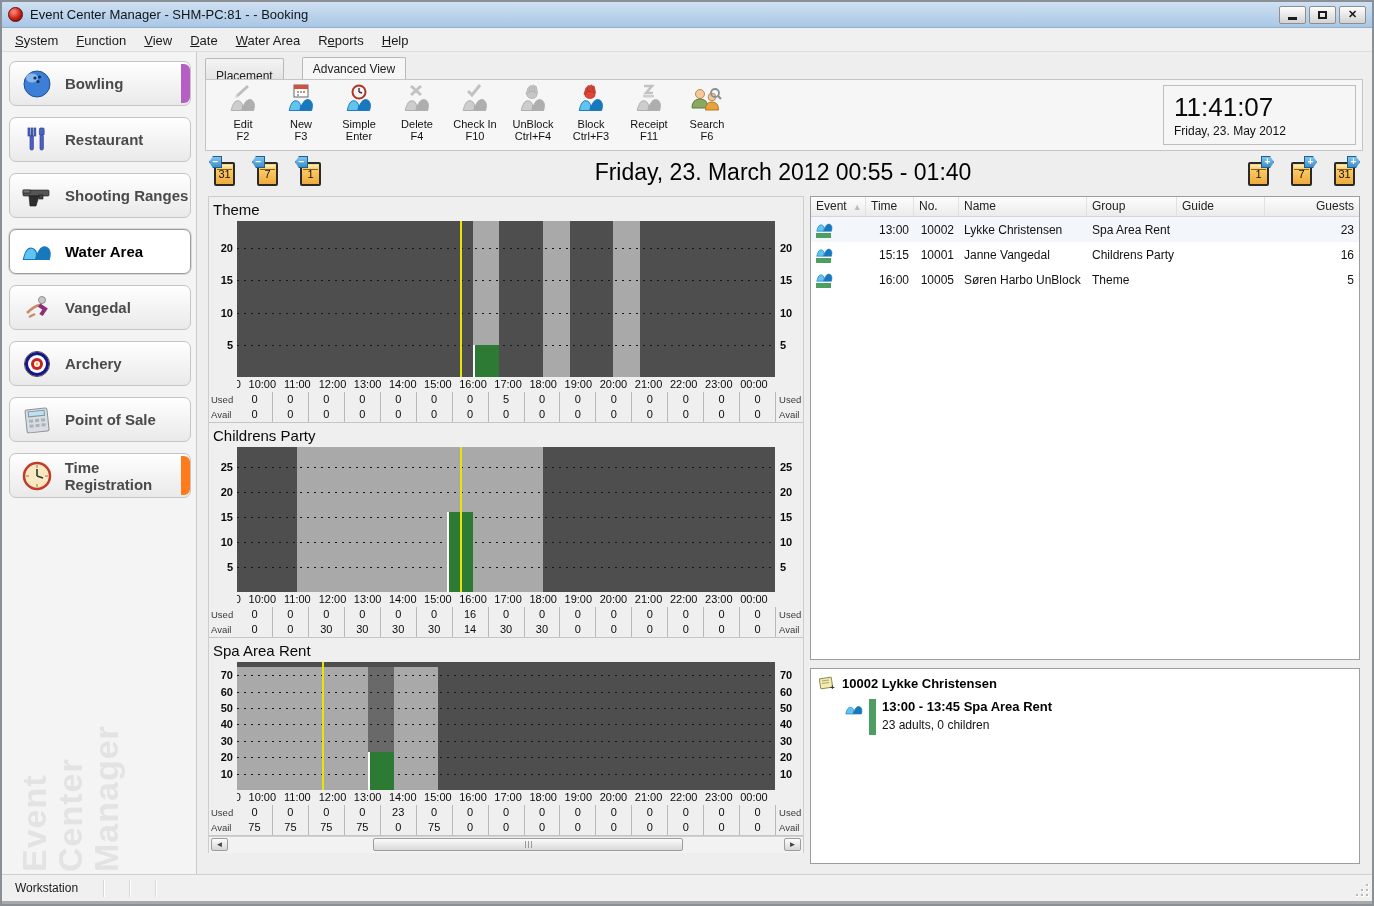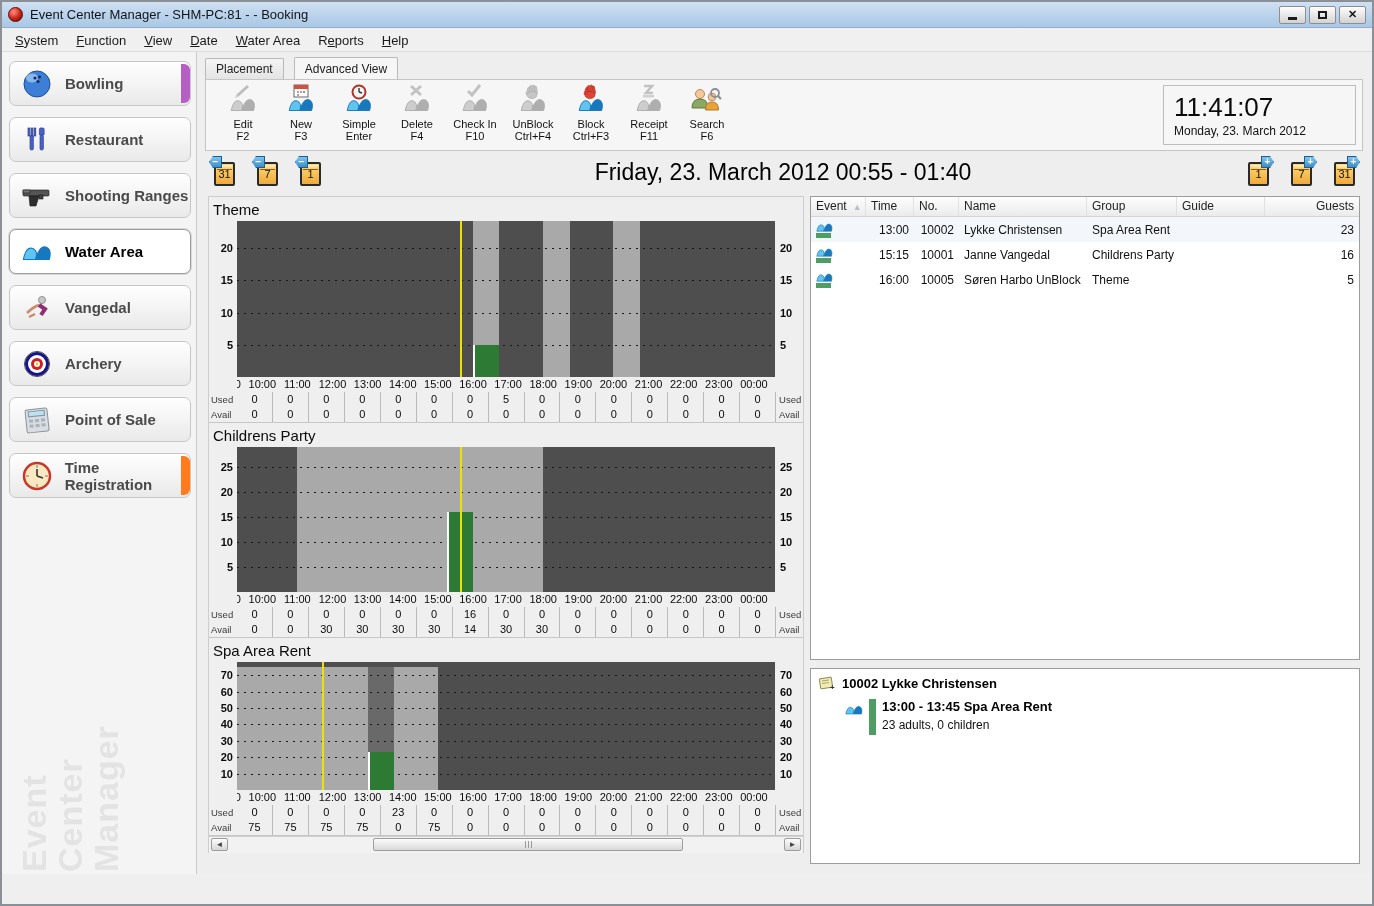--- a/index.html
+++ b/index.html
@@ -34,22 +34,22 @@
   .side-item.active { background:#ffffff; border:1px solid #9d9d9d; box-shadow:0 0 0 1px #d8d8d8; }
   .side-item .lbl { font-size:15px; color:#4a4a4a; font-weight:bold; margin-left:12px; }
   .side-item.active .lbl { color:#000; }
   .side-accent { position:absolute; right:0px; top:2px; bottom:2px; width:9px; border-radius:0 6px 6px 0; }
   .watermark { position:absolute; left:14px; bottom:2px; height:250px; display:flex; }
   .watermark span { writing-mode:vertical-rl; transform:rotate(180deg); font-size:34px;
     font-weight:bold; color:#e3e3e3; letter-spacing:1px; line-height:36px; }
   
   .main { position:absolute; left:196px; right:0; top:50px; bottom:30px; background:#eeeeee; }
   .tabs { position:absolute; left:7px; top:6px; height:21px; display:flex; }
-  .tab { font-size:12px; padding:3px 10px 0 10px; border:1px solid #b9b9b9; border-bottom:none;
-    background:linear-gradient(#f4f4f4,#e4e4e4); color:#222; margin-right:10px;
+  .tab { font-size:12px; padding:10px 10px 0 10px; border:1px solid #b9b9b9; border-bottom:none;
+    background:linear-gradient(#f4f4f4,#e4e4e4); color:#222; margin-right:18px;
     border-radius:2px 2px 0 0; height:21px; }
   .tab.active { background:#f6f6f6; height:22px; margin-top:-1px; padding-top:4px; z-index:5; position:relative;}
   .toolbar-panel { position:absolute; left:7px; right:9px; top:27px; height:72px;
     background:#f6f6f6; border:1px solid #c5c5c5; display:flex; align-items:center; padding-left:8px; }
   .tool-btn { width:58px; height:64px; display:flex; flex-direction:column; align-items:center;
     justify-content:flex-start; padding-top:3px; }
   .tool-ico { width:34px; height:30px; position:relative; }
   .tool-ico svg { position:absolute; left:0; top:0; }
   .tool-lbl { font-size:11px; color:#111; line-height:12px; text-align:center; margin-top:2px; }
   .clock-panel { position:absolute; right:6px; top:5px; bottom:5px; width:193px;
@@ -449,21 +449,21 @@
       <path d="M15.5 24 Q15.5 16 22 16 Q28.5 16 28.5 24 Z" fill="#e8a33d" stroke="#b07a22"></path>
       <circle cx="25" cy="7" r="4" fill="none" stroke="#8a8f96" stroke-width="1.8"></circle>
       <line x1="28" y1="10" x2="31" y2="13" stroke="#8a8f96" stroke-width="2.2"></line>
               </svg>
             </div>
     <div class="tool-lbl"><span class="l1">Search</span><br><span class="l2">F6</span></div>
           </div>
         </div>
       <div class="clock-panel">
         <div class="clock-time">11:41:07</div>
-        <div class="clock-date">Monday, 23. March 2012</div>
+        <div class="clock-date">Friday, 23. May 2012</div>
       </div>
     </div>
 
     <div class="datenav">
       <div class="nav-group back" id="navback">
           <div class="calbtn">
             <span class="calbadge left">−</span>
             <div class="calpad">
               <span>31</span>
             </div>
@@ -858,13 +858,27 @@
             </svg></span>
         <div class="d-vbar"></div>
         <div>
           <div class="d-b-line">13:00 - 13:45  Spa Area Rent</div>
           <div class="d-b-sub">23 adults, 0 children</div>
         </div>
       </div>
     </div>
   </div>
 
+  <div class="statusbar">
+    <div class="status-text">Workstation</div>
+    <div class="status-sep"></div>
+      <div class="status-sep"></div>
+      <div class="status-sep"></div>
+    <div class="grip">
+      <i style="right:0;bottom:0;"></i>
+        <i style="right:5px;bottom:0;"></i>
+        <i style="right:10px;bottom:0;"></i>
+      <i style="right:0;bottom:5px;"></i>
+        <i style="right:5px;bottom:5px;"></i>
+        <i style="right:0;bottom:10px;"></i>
+    </div>
+  </div>
 </div>
 
 </body></html>

